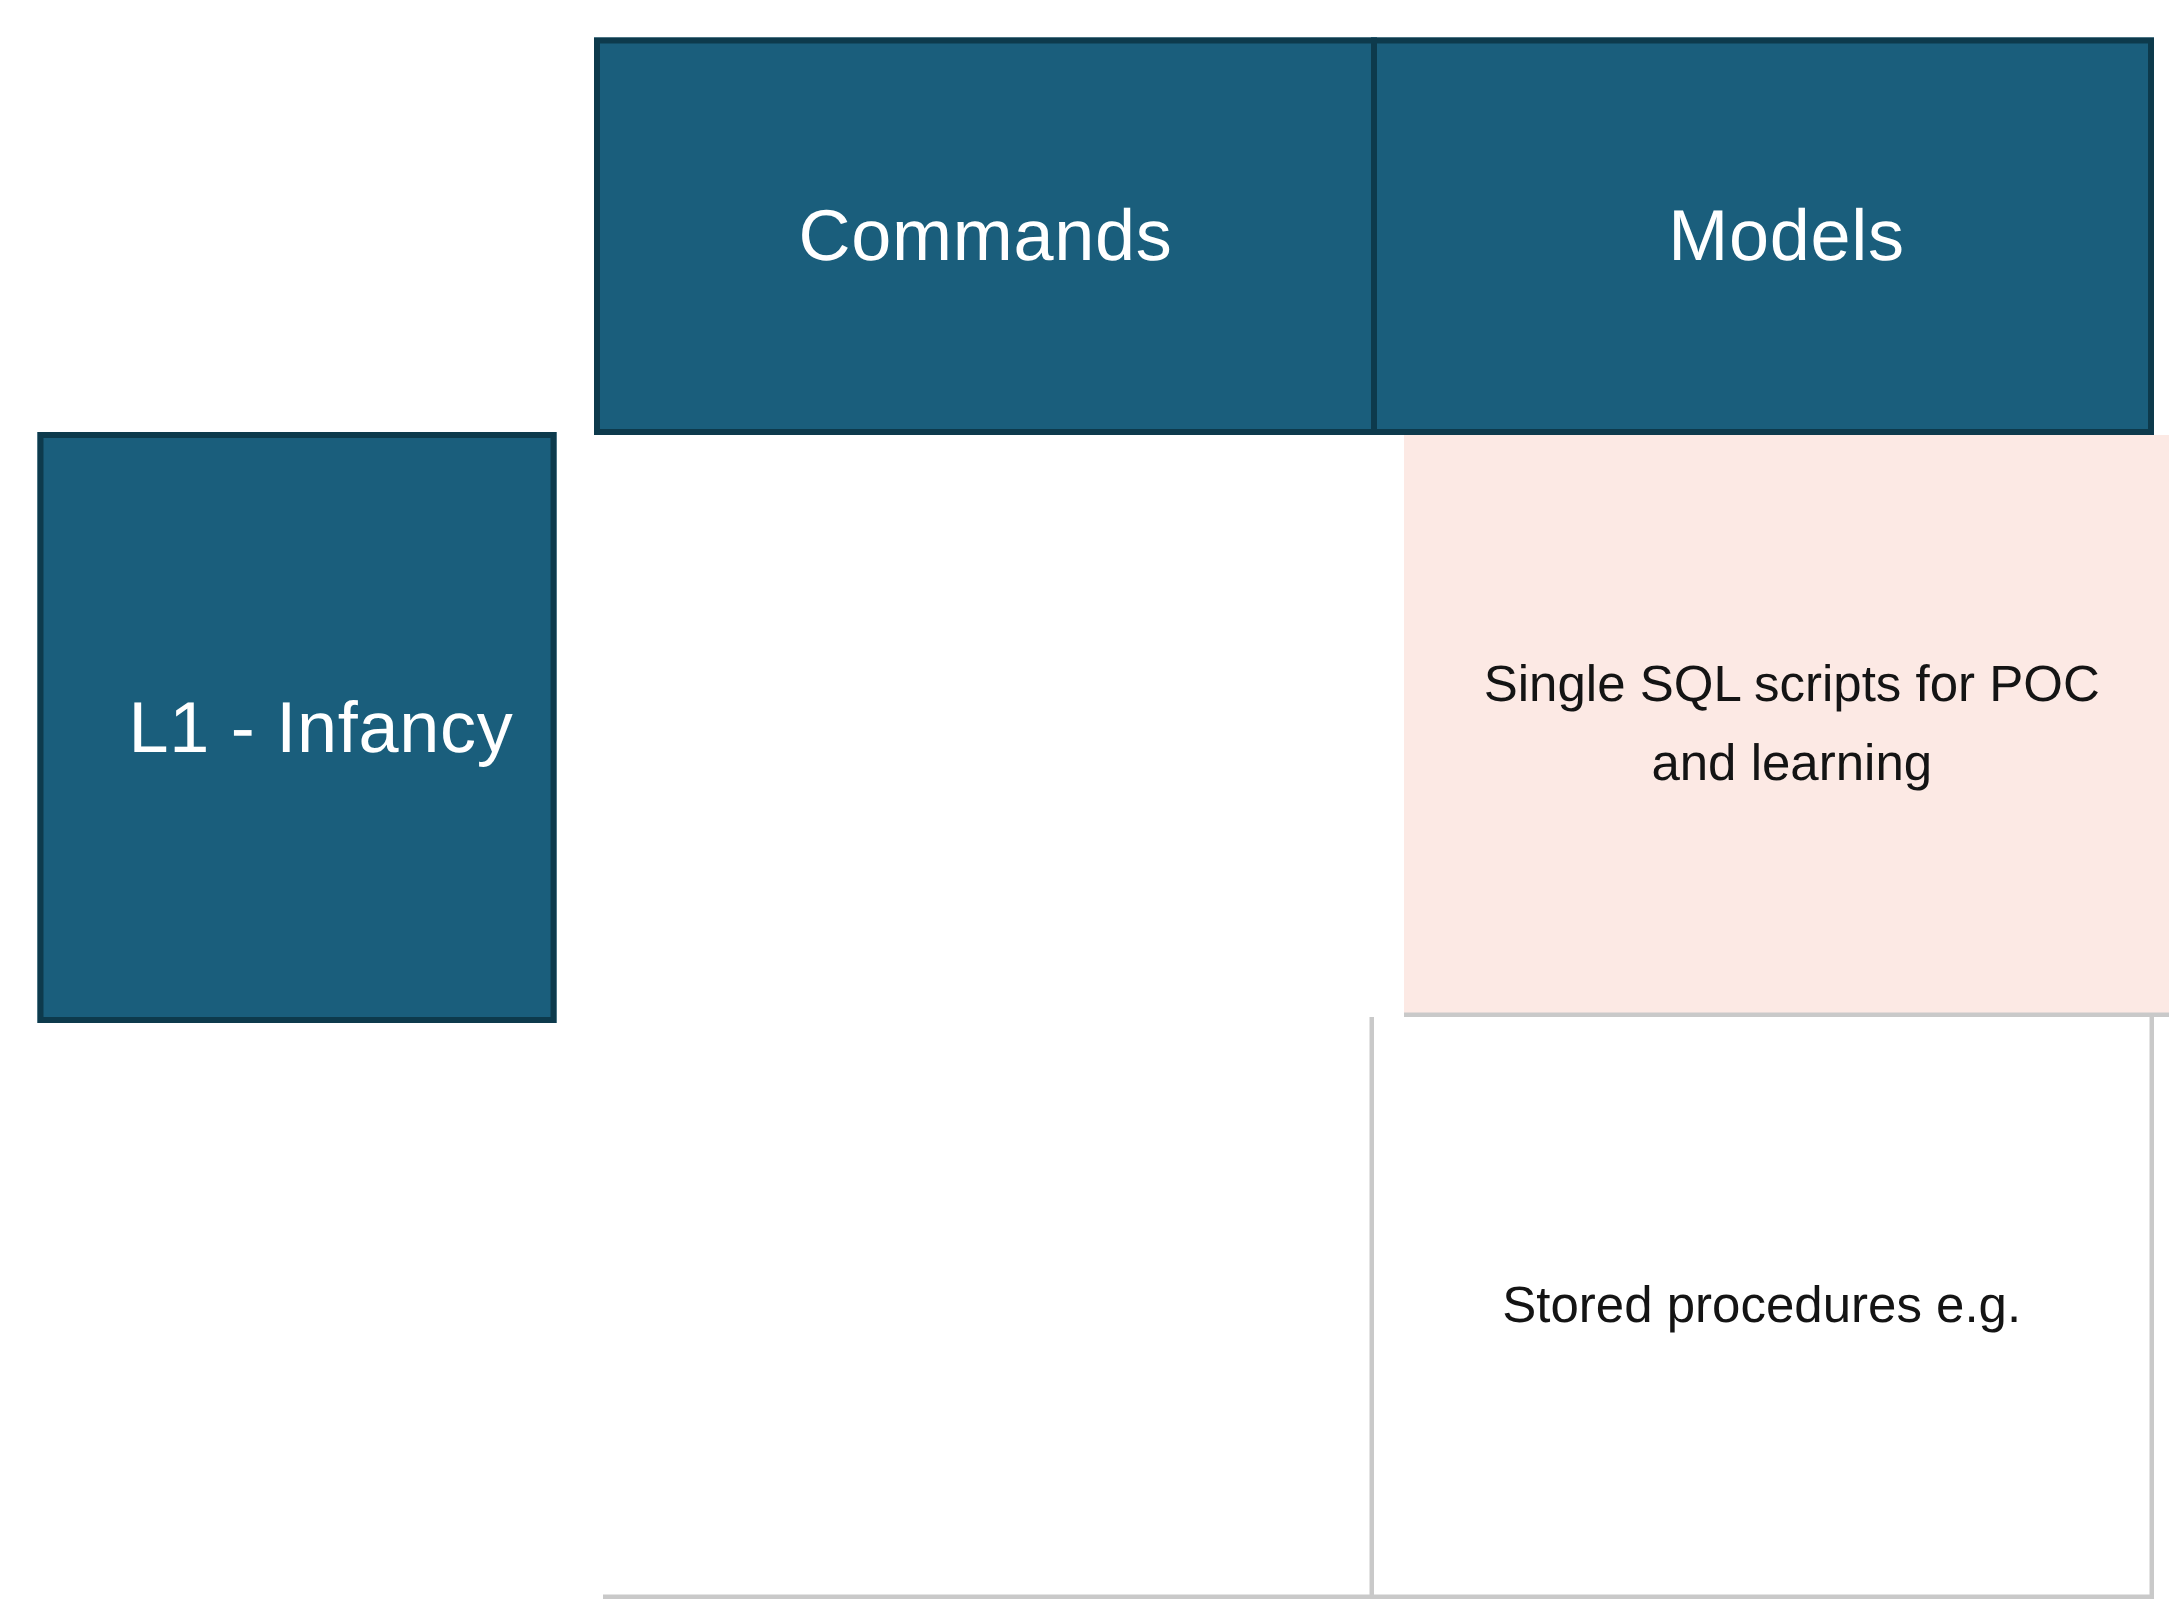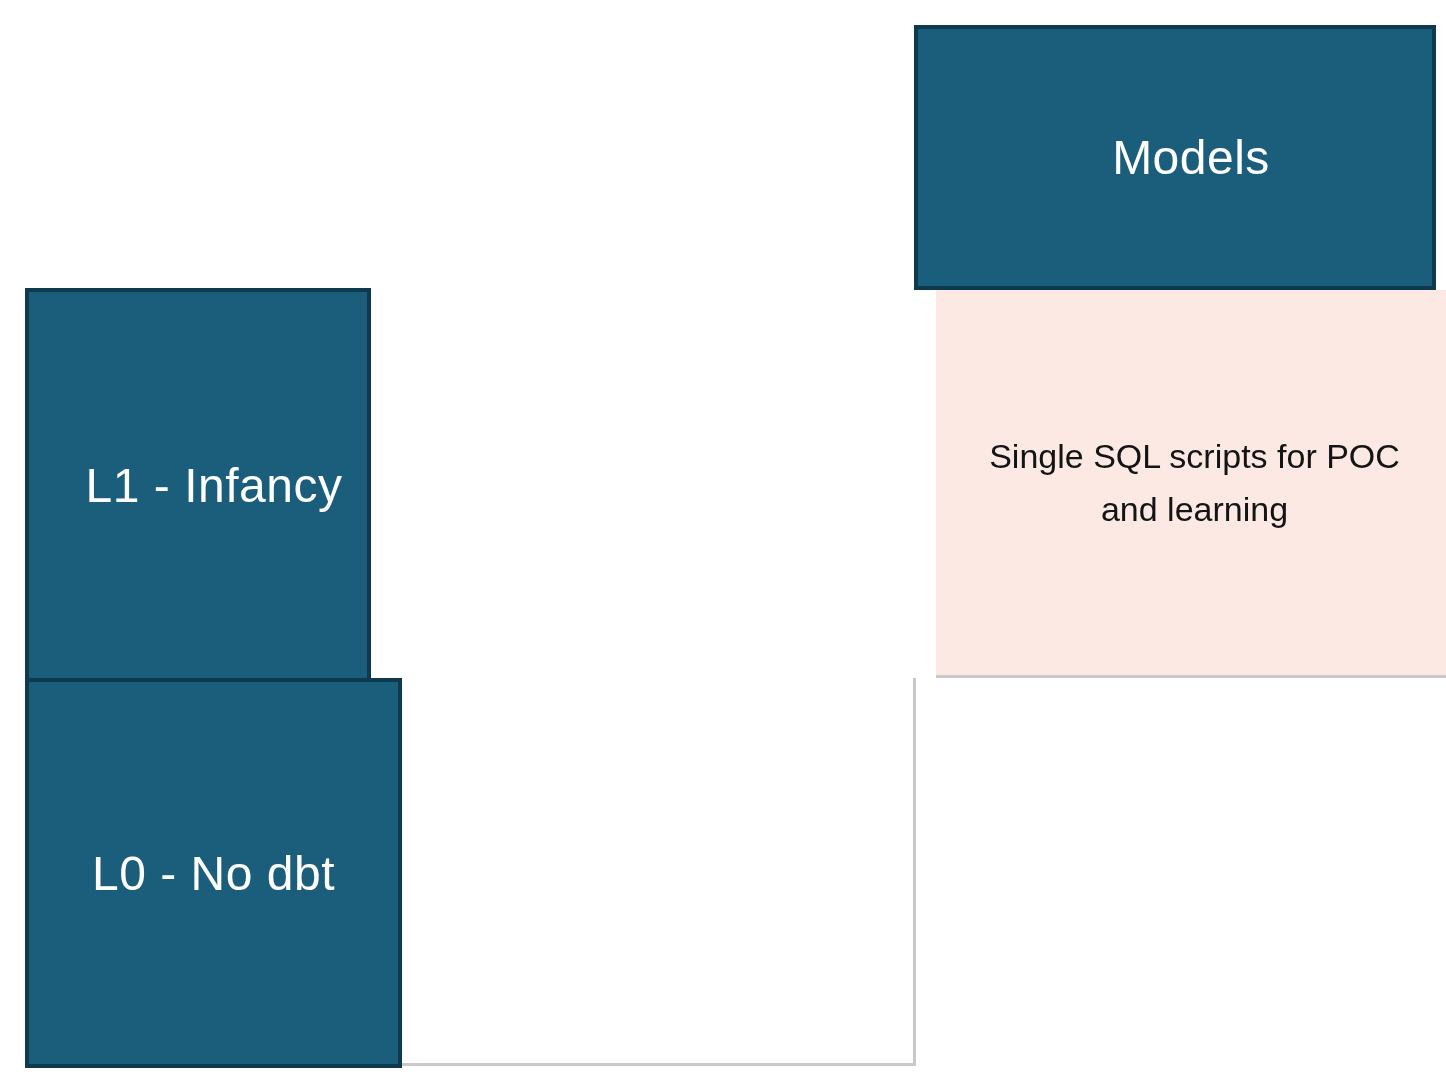--- a/index.html
+++ b/index.html
@@ -53,36 +53,39 @@
   #c-l1-commands { left: 402px; top: 290px; width: 514px; height: 388px; }
   #c-l1-models   { left: 916px; top: 290px; width: 520px; height: 388px; margin-left: 20px; }
   #c-l0-commands { left: 402px; top: 678px; width: 514px; height: 388px; }
   #c-l0-models   { left: 916px; top: 678px; width: 520px; height: 388px; }
 </style>
 </head>
 <body>
 
 <div class="canvas">
 
+  <div class="cell teal-cell" id="h-commands">
+    <span>Commands</span>
+  </div>
 
   <div class="cell teal-cell" id="h-models">
     <span>Models</span>
   </div>
 
   <div class="cell teal-cell" id="rh-l1">
     <span>L1 - Infancy</span>
   </div>
 
-  <div class="cell teal-cell" id="rh-l0">
-    <span>L0 - No dbt</span>
-  </div>
 
 
   <div class="cell content-cell highlight" id="c-l1-models">
     <span>Single SQL scripts for POC and learning</span>
   </div>
 
   <div class="cell content-cell" id="c-l0-commands">
     <span></span>
   </div>
 
+  <div class="cell content-cell" id="c-l0-models">
+    <span>Stored procedures e.g.</span>
+  </div>
 
 </div>
 
 </body></html>

